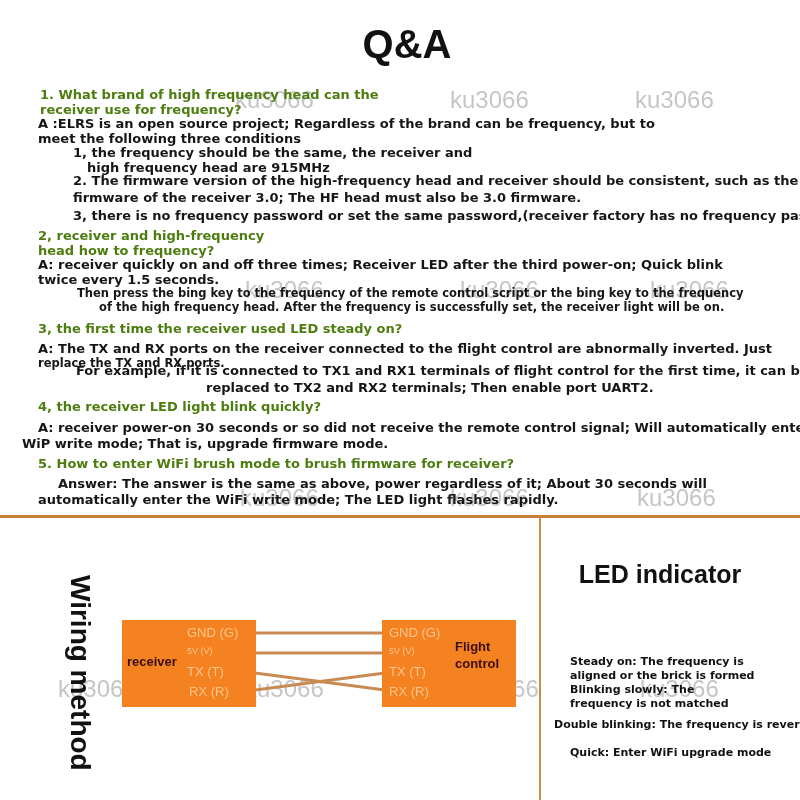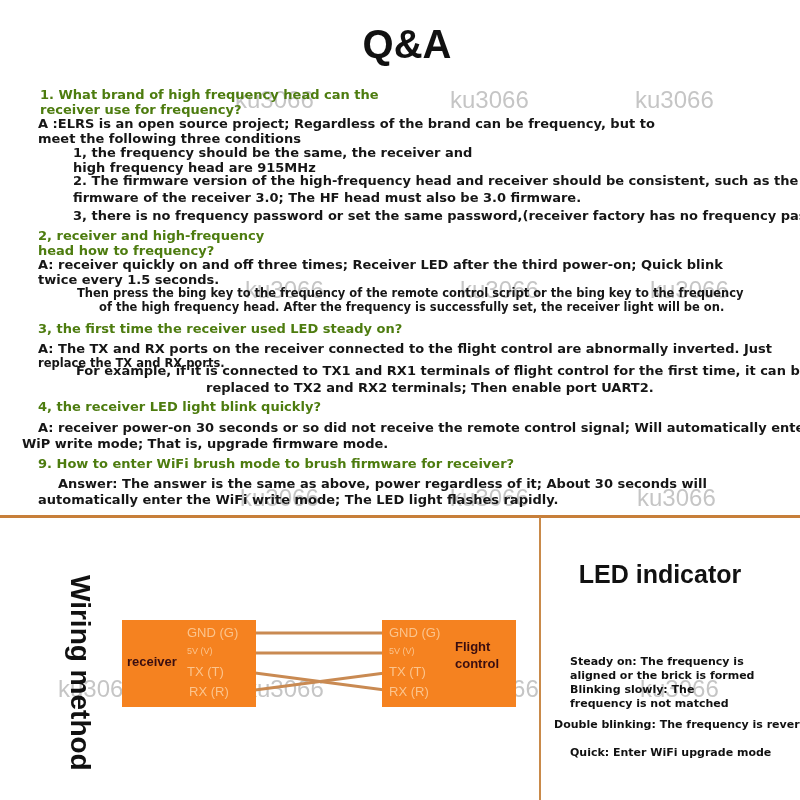--- a/index.html
+++ b/index.html
@@ -55,21 +55,21 @@
 <div class="watermark" style="left:460px;top:675px;">ku3066</div>
 <div class="watermark" style="left:640px;top:675px;">ku3066</div>
 
 <div>
 
   <div class="abs q" style="left:40px;top:88px;">1. What brand of high frequency head can the</div>
   <div class="abs q" style="left:40px;top:103px;">receiver use for frequency?</div>
   <div class="abs a" style="left:38px;top:117px;">A :ELRS is an open source project; Regardless of the brand can be frequency, but to</div>
   <div class="abs a" style="left:38px;top:132px;">meet the following three conditions</div>
   <div class="abs a" style="left:73px;top:146px;">1, the frequency should be the same, the receiver and</div>
-  <div class="abs a" style="left:73px;top:161px;">high frequency head are 915MHz</div>
+  <div class="abs a" style="left:87px;top:161px;">high frequency head are 915MHz</div>
   <div class="abs a" style="left:73px;top:174px;">2. The firmware version of the high-frequency head and receiver should be consistent, such as the</div>
   <div class="abs a" style="left:73px;top:191px;">firmware of the receiver 3.0; The HF head must also be 3.0 firmware.</div>
   <div class="abs a" style="left:73px;top:209px;">3, there is no frequency password or set the same password,(receiver factory has no frequency password)</div>
 
   <div class="abs q" style="left:38px;top:229px;">2, receiver and high-frequency</div>
   <div class="abs q" style="left:38px;top:244px;">head how to frequency?</div>
   <div class="abs a" style="left:38px;top:258px;">A: receiver quickly on and off three times; Receiver LED after the third power-on; Quick blink</div>
   <div class="abs a" style="left:38px;top:273px;">twice every 1.5 seconds.</div>
   <div class="abs a sm" style="left:77px;top:287px;">Then press the bing key to the frequency of the remote control script or the bing key to the frequency</div>
   <div class="abs a sm" style="left:99px;top:301px;">of the high frequency head. After the frequency is successfully set, the receiver light will be on.</div>
@@ -77,21 +77,21 @@
   <div class="abs q" style="left:38px;top:322px;">3, the first time the receiver used LED steady on?</div>
   <div class="abs a" style="left:38px;top:342px;">A: The TX and RX ports on the receiver connected to the flight control are abnormally inverted. Just</div>
   <div class="abs a sm" style="left:38px;top:357px;">replace the TX and RX ports.</div>
   <div class="abs a" style="left:76px;top:364px;">For example, if it is connected to TX1 and RX1 terminals of flight control for the first time, it can be</div>
   <div class="abs a" style="left:206px;top:381px;">replaced to TX2 and RX2 terminals; Then enable port UART2.</div>
 
   <div class="abs q" style="left:38px;top:400px;">4, the receiver LED light blink quickly?</div>
   <div class="abs a" style="left:38px;top:421px;">A: receiver power-on 30 seconds or so did not receive the remote control signal; Will automatically enter the</div>
   <div class="abs a" style="left:22px;top:437px;">WiP write mode; That is, upgrade firmware mode.</div>
 
-  <div class="abs q" style="left:38px;top:457px;">9. How to enter WiFi brush mode to brush firmware for receiver?</div>
+  <div class="abs q" style="left:38px;top:457px;">5. How to enter WiFi brush mode to brush firmware for receiver?</div>
   <div class="abs a" style="left:38px;top:477px;margin-left:20px;">Answer: The answer is the same as above, power regardless of it; About 30 seconds will</div>
   <div class="abs a" style="left:38px;top:493px;">automatically enter the WiFi write mode; The LED light flashes rapidly.</div>
 </div>
 
 <div class="hline"></div>
 <div class="vline"></div>
 
 <div>
   <div class="wiring-title">Wiring method</div>
 

